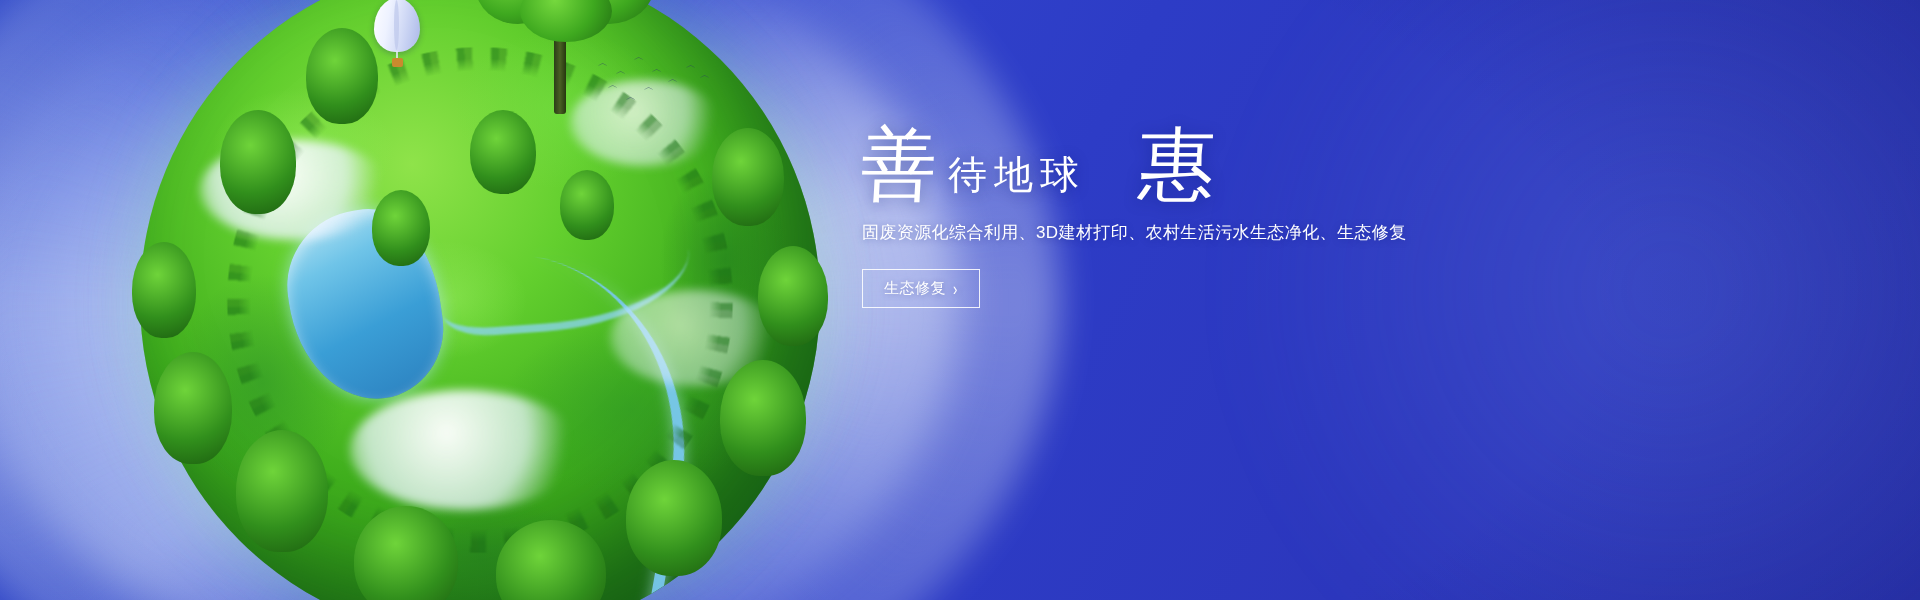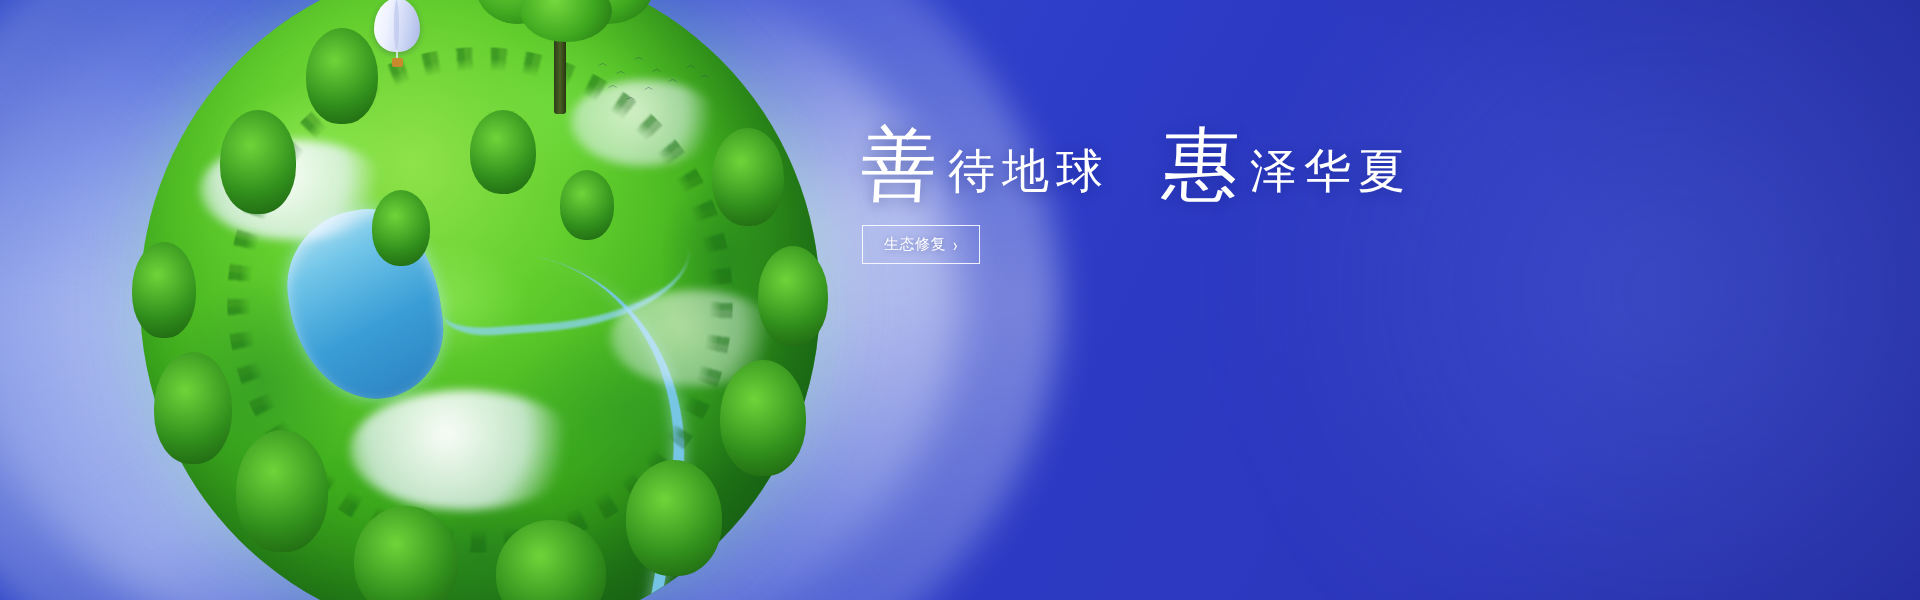--- a/index.html
+++ b/index.html
@@ -181,21 +181,21 @@
   }
   .brush {
     font-family:"DejaVu Serif","Liberation Serif",serif;
     font-size:74px; font-weight:400; letter-spacing:0;
     transform:skewX(-3deg) scale(1.02,1.06);
     display:inline-block;
     padding-right:2px;
   }
   .plain {
     font-family:"DejaVu Serif","Liberation Serif",serif;
-    font-size:47px; font-weight:400; letter-spacing:7px;
+    font-size:39px; font-weight:400; letter-spacing:7px;
     padding-bottom:6px; padding-left:10px;
   }
   .gap { display:inline-block; width:54px; }
 
   #subtitle {
     margin-top:22px; color:#ffffff;
     font-size:24px; letter-spacing:8.5px; font-weight:400;
     text-shadow:0 1px 9px rgba(10,24,110,0.38);
     white-space:nowrap;
   }
@@ -285,24 +285,24 @@
 
   <div class="cloudlayer" id="vignette"></div>
 
   <div id="content">
 
     <div id="headline">
       <span class="brush">善</span>
       <span class="plain">待地球</span>
       <span class="gap"></span>
       <span class="brush">惠</span>
-      <span class="plain">泽华夏</span>
     </div>
 
 
+    <div id="desc">固废资源化综合利用、3D建材打印、农村生活污水生态净化、生态修复</div>
 
     <button id="cta">
       <span>生态修复</span>
       <span class="chev">›</span>
     </button>
 
   </div>
 </div>
 
 </body></html>

